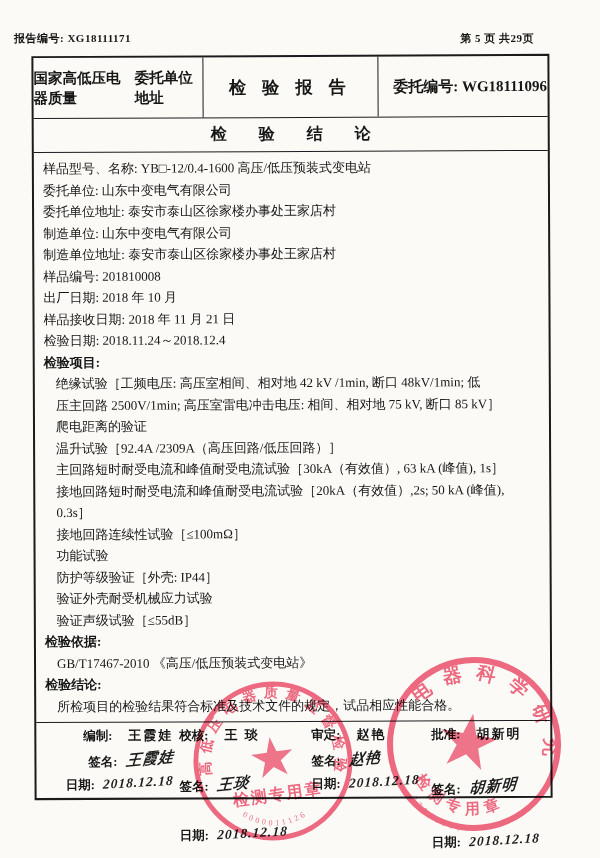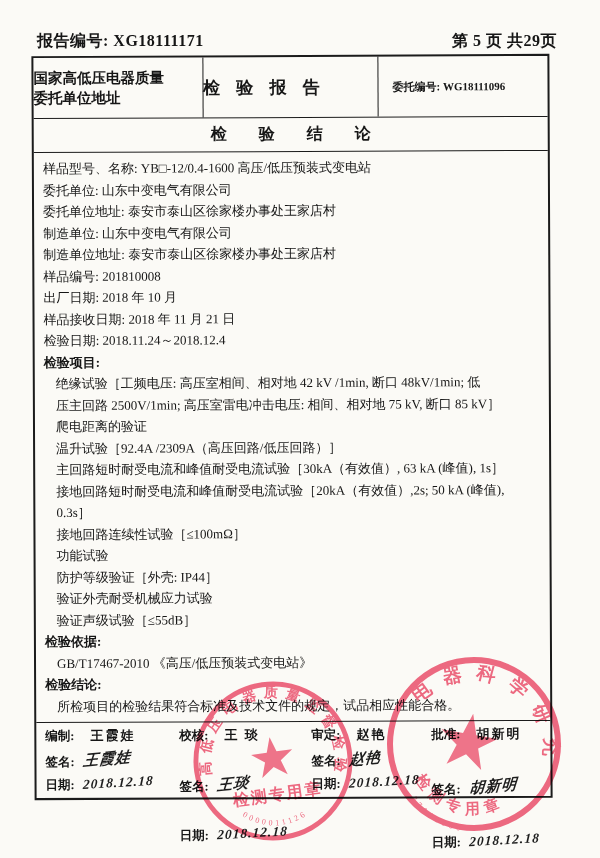--- a/index.html
+++ b/index.html
@@ -2,41 +2,41 @@
 <html><head>
 <meta charset="utf-8">
 <style>
   html,body{margin:0;padding:0;background:#777;}
   .page{
     position:relative;width:600px;height:858px;margin:0 auto;
     background:#fbfaf6;overflow:hidden;
     font-family:"Liberation Serif","DejaVu Serif",serif;color:#161616;
   }
   
-  .meta-row{position:absolute;left:37px;top:31px;width:520px;display:flex;
-    justify-content:space-between;font-size:16px;font-weight:bold;letter-spacing:.5px;}
+  .meta-row{position:absolute;left:14px;top:31px;width:520px;display:flex;
+    justify-content:space-between;font-size:11px;font-weight:bold;letter-spacing:.5px;}
   
   .doc-table{position:absolute;left:33px;top:55px;width:514px;height:740px;
     border:2px solid #1b1b1b;transform:rotate(-.25deg);background:transparent;}
   .hdr-row{display:flex;height:60px;border-bottom:1.6px solid #1b1b1b;}
-  .hdr-cell{display:flex;flex-direction:column;align-items:flex-start;justify-content:center;}
+  .hdr-cell{display:flex;align-items:center;justify-content:center;}
   .hdr-org{width:174px;border-right:1.6px solid #1b1b1b;font-size:14.5px;font-weight:bold;line-height:20px;}
   .hdr-title{width:180px;border-right:1.6px solid #1b1b1b;font-size:17px;font-weight:bold;letter-spacing:6px;}
-  .hdr-entrust{width:160px;font-size:11px;font-weight:bold;margin-left:14px;}
+  .hdr-entrust{width:160px;font-size:15px;font-weight:bold;margin-left:14px;}
   .section-title-row{height:33px;border-bottom:1.6px solid #1b1b1b;display:flex;
     align-items:center;justify-content:center;font-size:16px;font-weight:bold;letter-spacing:14px;text-indent:14px;}
   .body-cell{height:564px;padding-top:5px;}
   .bline{font-size:13px;line-height:21.5px;height:21.5px;white-space:nowrap;}
   .ind0{padding-left:9px;}
   .ind1{padding-left:21px;}
   .blabel{font-weight:bold;}
   
   .sig-block{height:81px;border-top:1.8px solid #1b1b1b;display:flex;padding-top:4px;}
   .sig-col{display:flex;flex-direction:column;}
-  .sig-col0{width:128px;padding-left:9px;}
+  .sig-col0{width:128px;padding-left:9px;align-items:flex-end;}
   .sig-col1{width:132px;padding-left:6px;gap:32px;}
   .sig-col2{width:120px;}
   .sig-col3{width:116px;gap:36px;}
   .sig-line{display:flex;align-items:baseline;height:25px;font-size:12.5px;}
   .role{font-weight:bold;margin-right:8px;flex:none;}
   .pname{font-size:13px;font-weight:bold;letter-spacing:2px;margin-left:8px;}
   .hand{font-style:italic;font-size:15px;letter-spacing:1px;color:#1d1d1d;
     transform:rotate(-5deg) skewX(-10deg);transform-origin:left bottom;font-weight:bold;}
   .hand-date{font-size:13.5px;transform:rotate(-3deg) skewX(-6deg);}
   

